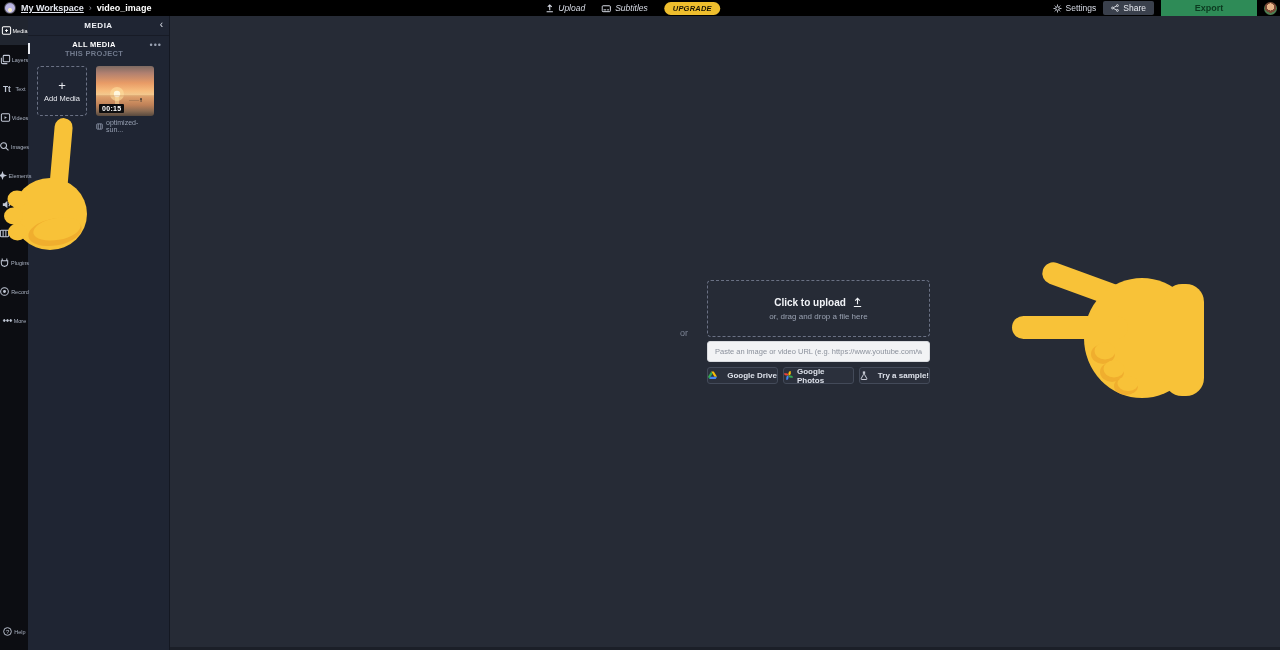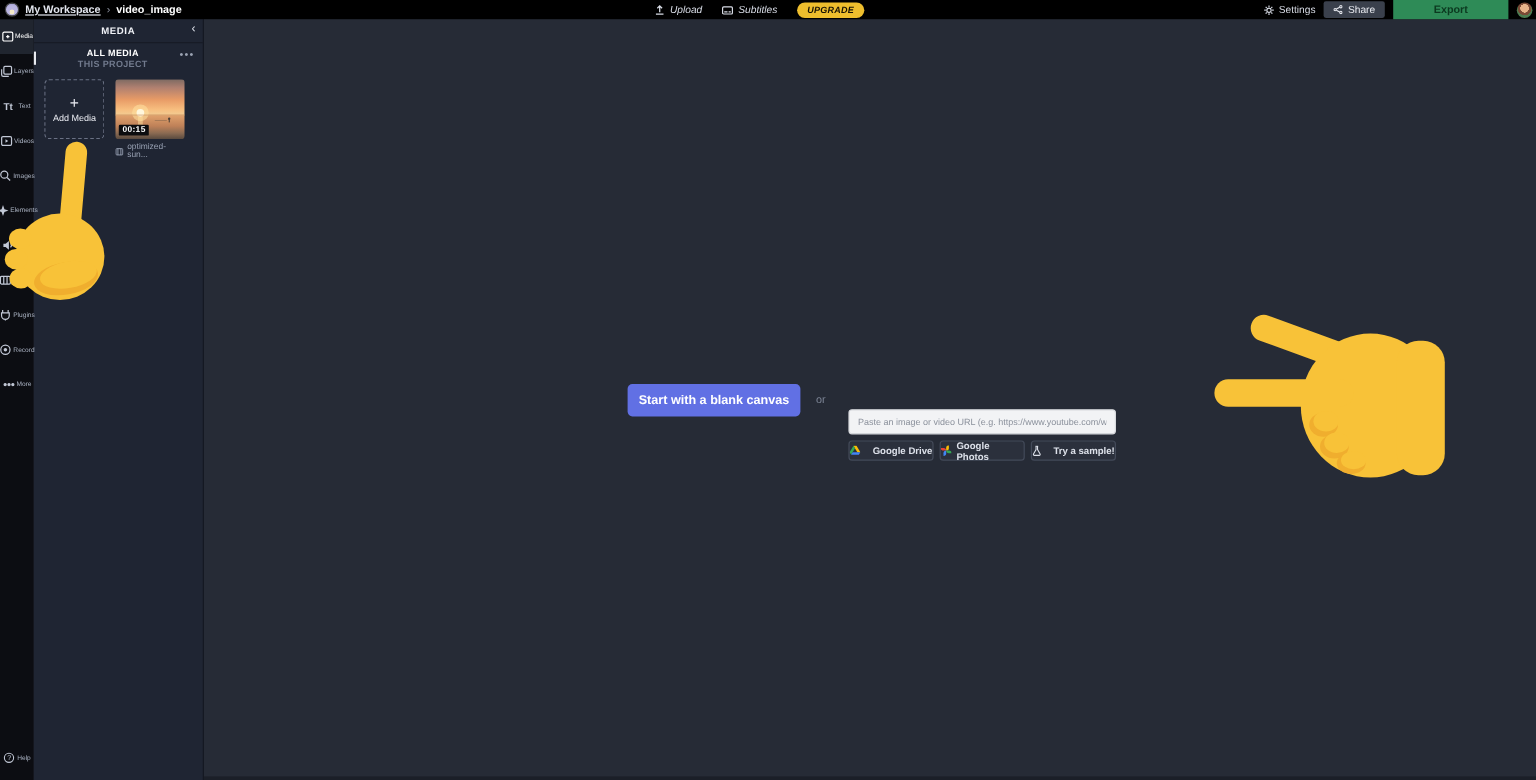--- a/index.html
+++ b/index.html
@@ -313,23 +313,33 @@
                 <rect x="0.8" y="1" width="6.4" height="6" rx="0.8"></rect>
                 <path d="M2.6 1v6M5.4 1v6"></path>
               </svg>
           </span>
           <span>optimized-sun...</span>
         </div>
       </div>
     </div>
   </div>
 
-  <button class="blank-btn">Start with a blank canvas</button>
   <span class="or-lbl">or</span>
 
+  <div class="dropzone">
+    <div class="dz-title">
+      <span>Click to upload</span>
+      <span class="icon">
+        <svg width="11" height="11" viewBox="0 0 12 12" fill="none" stroke="#f2f4f8" stroke-width="1.2">
+            <path d="M6 8V1.8M3.5 4 6 1.5 8.5 4M2 10.3h8"></path>
+          </svg>
+      </span>
+    </div>
+    <div class="dz-sub">or, drag and drop a file here</div>
+  </div>
 
   <input class="url-input" type="text" placeholder="Paste an image or video URL (e.g. https://www.youtube.com/watch?v=C" style="">
 
   <div class="src-row">
     <div class="src-btn">
       <span class="icon">
         <svg width="9" height="9" viewBox="0 0 12 11">
             <path d="M4.3 0h3.4L12 7.2H8.6z" fill="#FBBC04"></path>
             <path d="M4.3 0 0 7.2l1.7 3L6 3z" fill="#34A853"></path>
             <path d="M1.7 10.2h8.6L12 7.2H3.4z" fill="#4285F4"></path>

